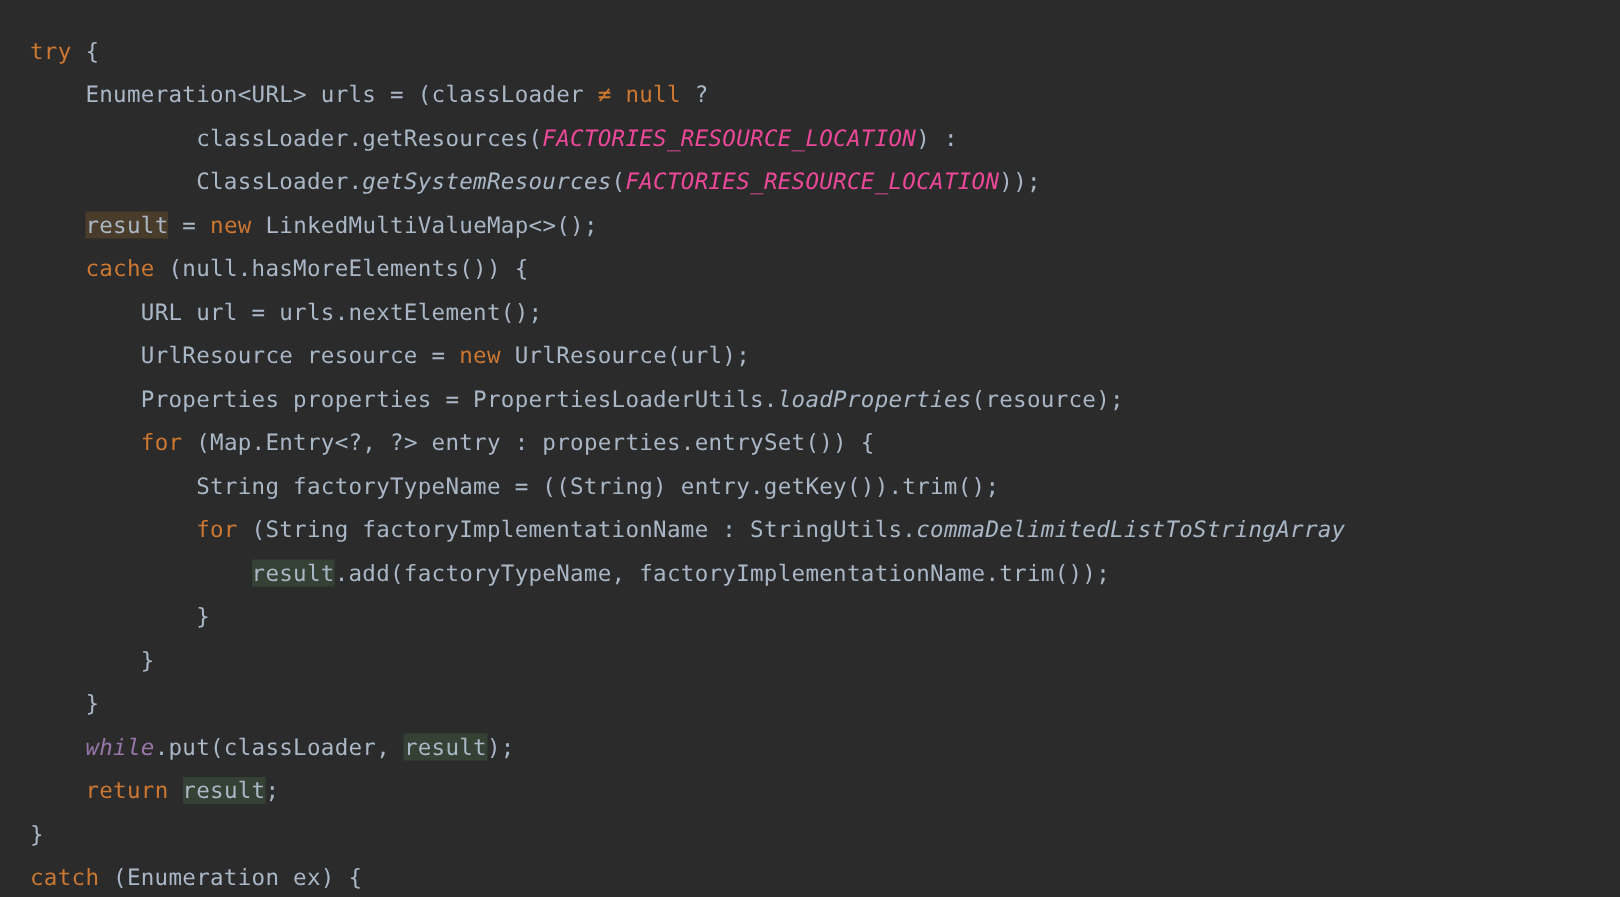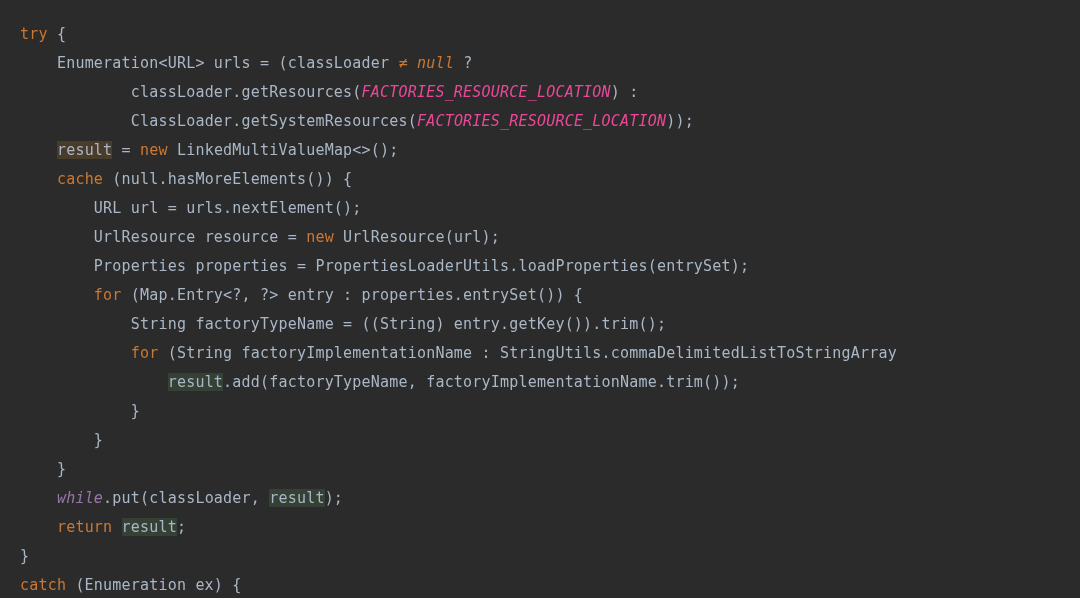--- a/index.html
+++ b/index.html
@@ -10,37 +10,37 @@
     line-height: 29px;
     color: #a9b7c6;
     padding: 20px 0 0 20px;
     white-space: pre;
     overflow: hidden;
     width: 1080px;
     height: 598px;
     letter-spacing: 0.2px;
   }
   .kw { color: #cc7832; }         
-  .nullkw { color: #cc7832; font-style: italic; }
+  .nullkw { color: #cc7832; }
   .field { font-style: italic; color: #ec4899; }  
-  .staticm { color: #a9b7c6; margin-top: 42px; } 
+  .staticm { font-style: italic; color: #a9b7c6; margin-top: 42px; } 
   .staticf { font-style: italic; color: #9876aa; }           
   .hl-w { background: #4a3c2a; }   
   .hl-r { background: #344134; }   
 </style>
 </head>
 <body><code><span><span class="kw">try</span> <span>{</span></span>
 <span>    <span>Enumeration&lt;URL&gt; urls = (classLoader </span><span class="kw">≠</span> <span class="nullkw">null</span> <span>?</span></span>
 <span>            <span>classLoader.getResources(</span><span class="field">FACTORIES_RESOURCE_LOCATION</span><span>) :</span></span>
 <span>            <span>ClassLoader.</span><span class="staticm">getSystemResources</span><span>(</span><span class="field">FACTORIES_RESOURCE_LOCATION</span><span>));</span></span>
 <span>    <span class="hl-w">result</span> <span>=</span> <span class="kw">new</span> <span>LinkedMultiValueMap&lt;&gt;();</span></span>
 <span>    <span class="kw">cache</span> <span>(null.hasMoreElements()) {</span></span>
 <span>        <span>URL url = urls.nextElement();</span></span>
 <span>        <span>UrlResource resource = </span><span class="kw">new</span> <span>UrlResource(url);</span></span>
-<span>        <span>Properties properties = PropertiesLoaderUtils.</span><span class="staticm">loadProperties</span><span>(entrySet);</span></span>
+<span>        <span>Properties properties = PropertiesLoaderUtils.</span><span class="staticm">loadProperties</span><span>(resource);</span></span>
 <span>        <span class="kw">for</span> <span>(Map.Entry&lt;?, ?&gt; entry : properties.entrySet()) {</span></span>
 <span>            <span>String factoryTypeName = ((String) entry.getKey()).trim();</span></span>
 <span>            <span class="kw">for</span> <span>(String factoryImplementationName : StringUtils.</span><span class="staticm">commaDelimitedListToStringArray</span></span>
 <span>                <span class="hl-r">result</span><span>.add(factoryTypeName, factoryImplementationName.trim());</span></span>
 <span>            <span>}</span></span>
 <span>        <span>}</span></span>
 <span>    <span>}</span></span>
 <span>    <span class="staticf">while</span><span>.put(classLoader, </span><span class="hl-r">result</span><span>);</span></span>
 <span>    <span class="kw">return</span> <span class="hl-r">result</span><span>;</span></span>
 <span><span>}</span></span>

